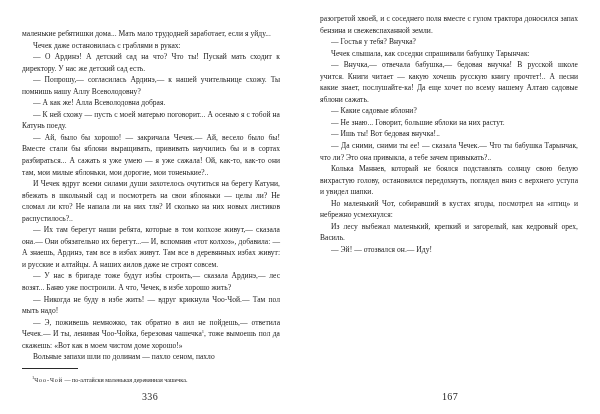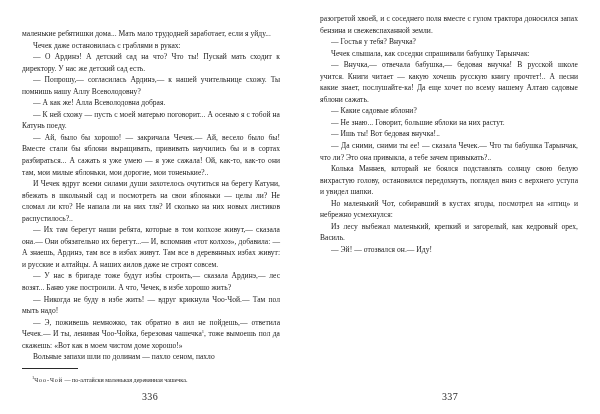--- a/index.html
+++ b/index.html
@@ -147,16 +147,16 @@
       <p class="para indent">— Какие садовые яблони?</p>
       <p class="para indent sp-med">— Не знаю... Говорит, большие яблоки на них растут.</p>
       <p class="para indent">— Ишь ты! Вот бедовая внучка!..</p>
       <p class="para indent sp-med">— Да сними, сними ты ее! — сказала Чечек.— Что ты бабушка Тарынчак, что ли? Это она привыкла, а тебе зачем привыкать?..</p>
       <p class="para indent">Колька Маннев, который не боялся подставлять солнцу свою белую вихрастую голову, остановился передохнуть, поглядел вниз с верхнего уступа и увидел шапки.</p>
       <p class="para indent">Но маленький Чот, собиравший в кустах ягоды, посмотрел на «птиц» и небрежно усмехнулся:</p>
       <p class="para indent sp-med">Из лесу выбежал маленький, крепкий и загорелый, как кедровый орех, Василь.</p>
       <p class="para indent">— Эй! — отозвался он.— Иду!</p>
     </div>
 
-    <div class="folio">337</div>
+    <div class="folio">167</div>
   </div>
 
 </div>
 
 </body></html>

